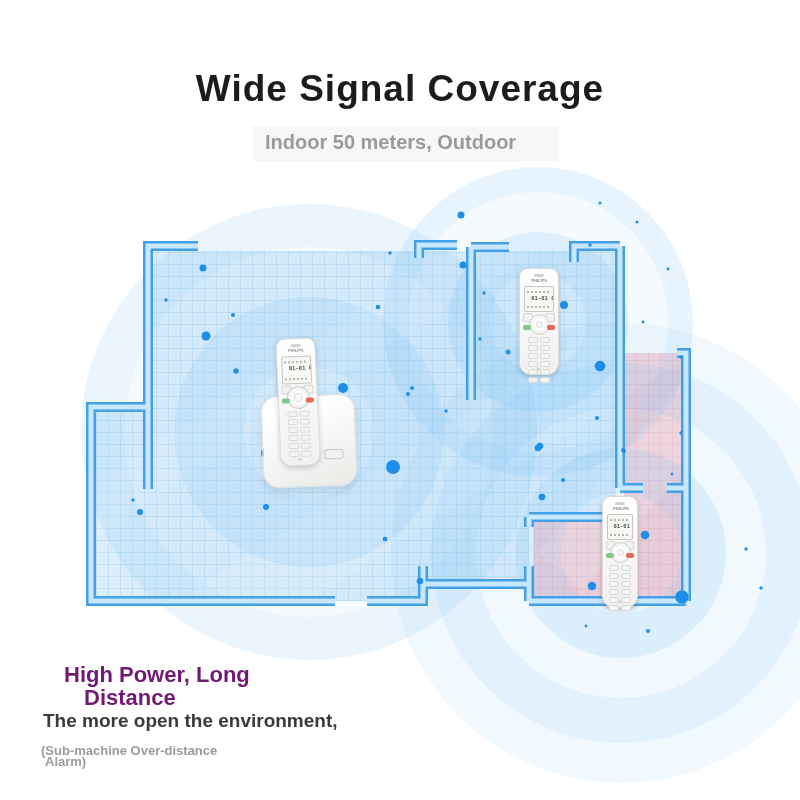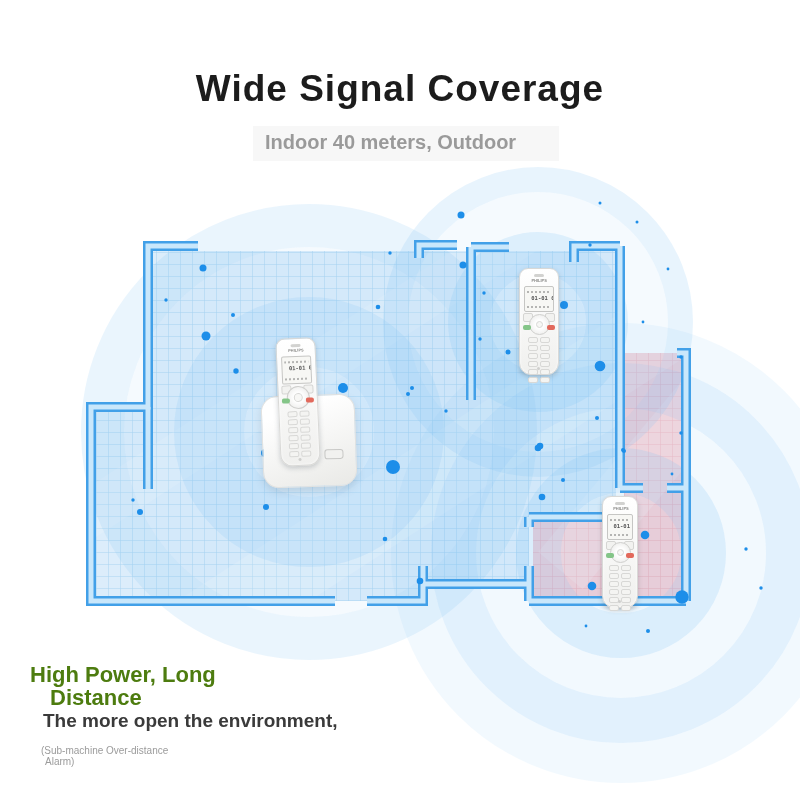--- a/index.html
+++ b/index.html
@@ -7,25 +7,25 @@
        font-family:"Liberation Sans","DejaVu Sans",sans-serif;}
   .abs{position:absolute;}
 
   
   .title{left:0;top:68px;width:800px;text-align:center;font-size:37px;font-weight:bold;
          color:#1c1c1c;letter-spacing:1px;}
   .subtitle{left:253px;top:126px;width:286px;background:#f7f7f7;padding:6px 8px 8px 12px;
             font-size:20px;font-weight:bold;color:#9a9a9a;line-height:21px;}
   .subtitle .l2{padding-left:7px;}
 
-  .footer-head{left:30px;top:663px;font-size:22px;font-weight:bold;color:#4d7c0f;line-height:23px;}
+  .footer-head{left:64px;top:663px;font-size:22px;font-weight:bold;color:#701a75;line-height:23px;}
   .footer-head .l2{padding-left:8px;margin-left:12px;}
   .footer-sub{left:43px;top:711px;font-size:19px;font-weight:bold;color:#3a3a3a;line-height:20px;text-align:center;}
   .footer-sub .l2{padding-left:9px;}
-  .footer-note{left:41px;top:745px;font-size:10px;font-weight:normal;color:#9b9b9b;line-height:11px;}
+  .footer-note{left:41px;top:745px;font-size:13px;font-weight:bold;color:#9b9b9b;line-height:11px;}
   .footer-note .l2{padding-left:4px;}
 
   
   #plan{left:0;top:0;}
 
   
   .phone{position:absolute;}
   .handset{position:absolute;width:38px;background:linear-gradient(#ffffff,#f0f0ee);
            border:1px solid #d9d9d7;border-radius:9px 9px 12px 12px;z-index:3;
            box-shadow:0 2px 5px rgba(80,90,100,.28), inset 0 0 3px rgba(255,255,255,.9);}
@@ -298,21 +298,21 @@
         <div class="key"></div>
         <div class="key"></div>
       </div>
     <div class="mic"></div>
   </div>
 </div>
 
 <div class="abs title">Wide Signal Coverage</div>
 
 <div class="abs subtitle">
-  <div class="l1">Indoor 40 meters, Outdoor</div>
+  <div class="l1">Indoor 50 meters, Outdoor</div>
 </div>
 
 <div class="abs footer-head">
   <div>High Power, Long</div>
   <div class="l2">Distance</div>
 </div>
 <div class="abs footer-sub">
   <div>The more open the environment,</div>
 </div>
 <div class="abs footer-note">

